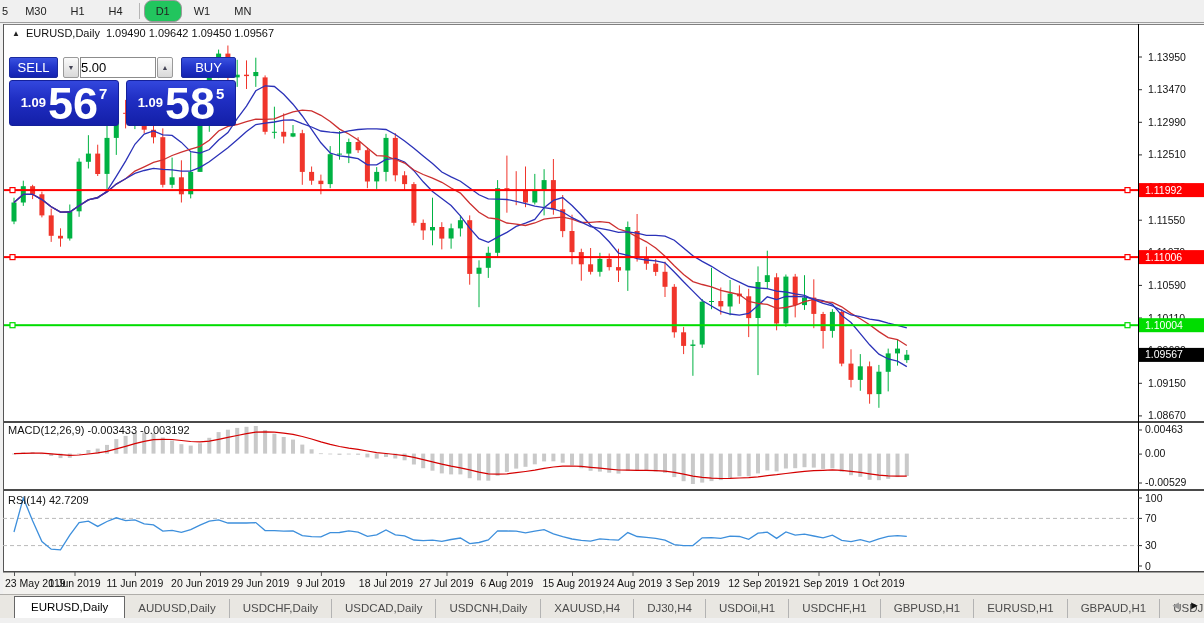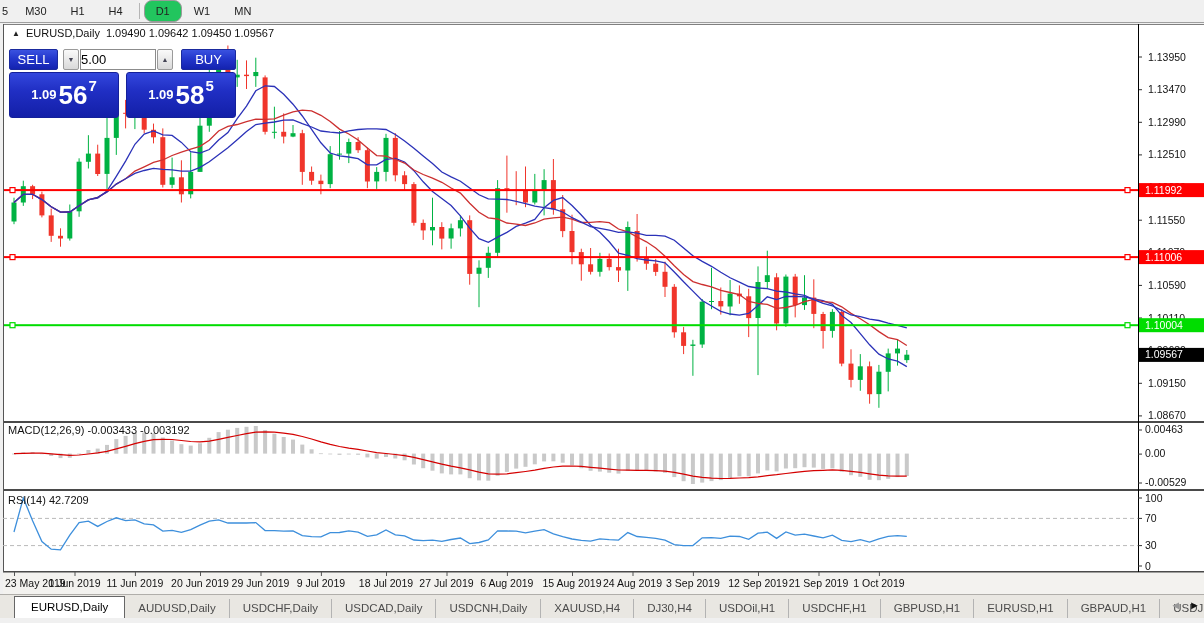--- a/index.html
+++ b/index.html
@@ -19,39 +19,39 @@
   #chart-host{position:absolute;left:3px;top:24px;width:1201px;height:570px;}
   #chart-host svg{display:block;}
 
   
   .chart-header{position:absolute;left:12px;top:27px;font-size:11px;color:#111;display:flex;
     align-items:center;gap:6px;white-space:nowrap;}
   .chart-header .tri{font-size:8px;color:#222;}
   .pane-label{position:absolute;font-size:11px;color:#111;white-space:nowrap;}
 
   
-  .trade-panel{position:absolute;left:9px;top:49px;width:227px;}
+  .trade-panel{position:absolute;left:9px;top:57px;width:227px;}
   .tp-row1{display:flex;height:21px;align-items:stretch;}
   .btn-blue{background:linear-gradient(180deg,#3a52e0 0%,#2337cc 45%,#1423b0 100%);
     color:#fff;border:1px solid #1a2a9e;border-radius:2px;font-size:13px;display:flex;
     align-items:center;justify-content:center;cursor:pointer;}
   .sellbtn{width:47px;}
   .buybtn{width:53px;margin-left:8px;}
   .spin{width:14px;background:linear-gradient(180deg,#fafafa,#d9d9d9);border:1px solid #9a9a9a;
     border-radius:2px;font-size:7px;color:#445;display:flex;align-items:center;justify-content:center;cursor:pointer;}
   .spin.down{margin-left:5px;}
   .volfield{flex:1;margin:0 1px;border:1px solid #8c8c8c;background:#fff;font-size:13px;color:#000;
     padding:0 6px 0 0;font-family:"Liberation Sans","DejaVu Sans",sans-serif;min-width:0;}
   .tp-row2{display:flex;margin-top:2px;}
   .pricebox{height:44px;border-radius:3px;background:linear-gradient(180deg,#3347dd 0%,#202fc4 40%,#131fa8 100%);
     border:1px solid #14209a;color:#fff;display:flex;align-items:center;justify-content:center;cursor:pointer;}
   .pricebox.left{width:110px;}
   .pricebox.right{width:110px;margin-left:7px;}
   .pb-prefix{font-size:13px;font-weight:bold;align-self:flex-end;margin-bottom:15px;}
-  .pb-big{font-size:26px;font-weight:bold;line-height:1;margin:0 1px 0 2px;}
+  .pb-big{font-size:45px;font-weight:bold;line-height:1;margin:0 1px 0 2px;}
   .pb-sup{font-size:15px;font-weight:bold;align-self:flex-start;margin-top:4px;}
 
   
   .tabbar{position:absolute;left:0;top:594px;width:1204px;height:23px;background:#e9e7e2;
     border-top:1px solid #b0aeaa;display:flex;align-items:flex-end;overflow:hidden;}
   .tab{height:19px;line-height:19px;padding:0 13px;font-size:11.5px;color:#4c4c4c;
     border-right:1px solid #b3b3b3;white-space:nowrap;cursor:pointer;}
   .tab.active{background:#fff;color:#000;border:1px solid #666;border-bottom:none;height:21px;
     line-height:21px;margin-left:14px;padding:0 16px;}
   .tab-arrows{position:absolute;right:4px;top:4px;display:flex;gap:8px;font-size:11px;align-items:center;}

